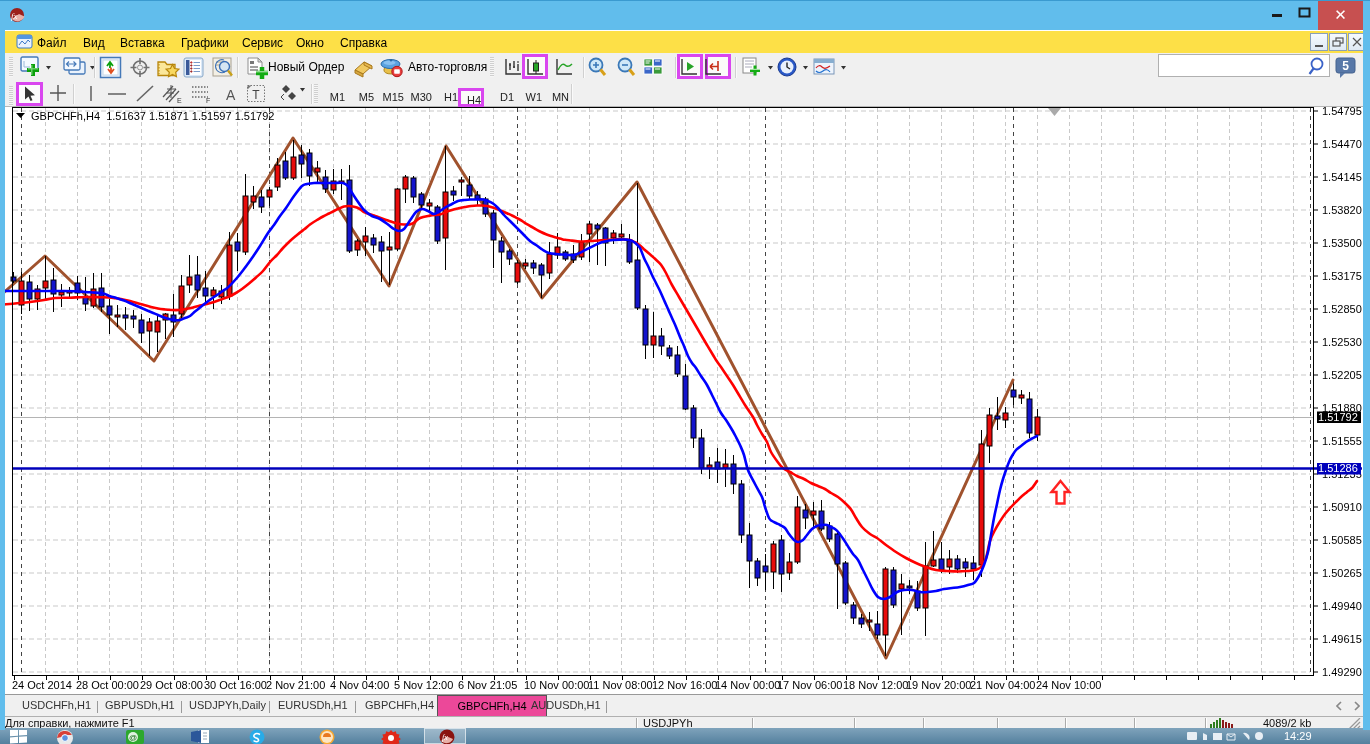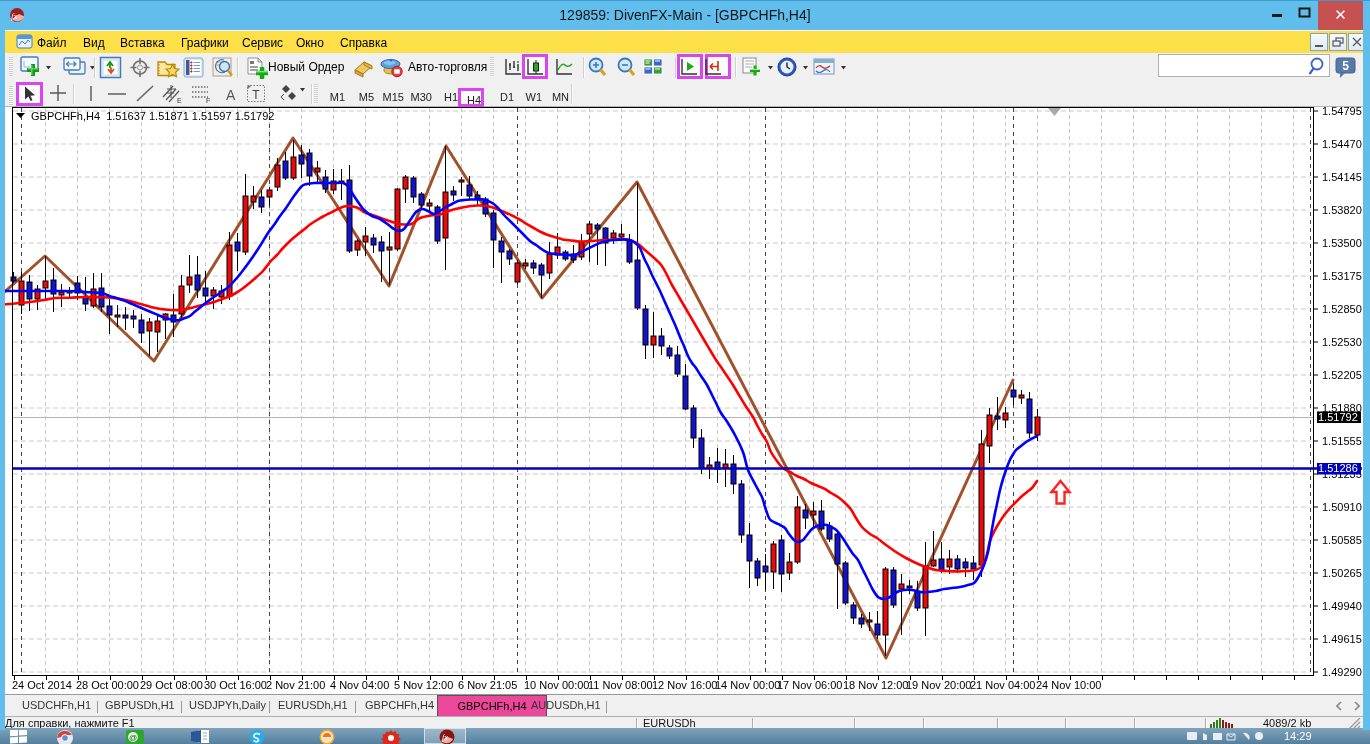--- a/index.html
+++ b/index.html
@@ -30,21 +30,20 @@
 .ax{font-size:11px;fill:#000;font-family:"Liberation Sans",sans-serif}
 .sym{font-size:11px;fill:#000;font-family:"Liberation Sans",sans-serif}
 </style></head><body>
 <div id="app">
 <div id="titlebar">
  <svg style="position:absolute;left:9px;top:7px" width="18" height="15" viewBox="0 0 18 15">
    <circle cx="8" cy="7" r="7" fill="#9c1f1a"></circle>
    <path d="M3 11 A 7.5 7.5 0 0 0 15.5 8.5 L10 6 Z" fill="#e8b0a8"></path>
    <text x="2" y="11" font-size="9" font-style="italic" fill="#fff" font-family="Liberation Serif,serif">fx</text>
  </svg>
- <div id="title">129859: DivenFX-Main - [GBPCHFh,H4]</div>
  <svg class="wbtn" style="left:1262px" width="56" height="30" viewBox="0 0 56 30">
    <rect x="10" y="13" width="10" height="3" fill="#1a1a1a"></rect>
    <rect x="37.5" y="7.5" width="10" height="8" fill="none" stroke="#1a1a1a" stroke-width="2"></rect>
  </svg>
  <div class="wbtn" id="closebtn">✕</div>
 </div>
 <div id="menubar">
  <svg style="position:absolute;left:11px;top:2px" width="17" height="17" viewBox="0 0 17 17">
   <rect x="1" y="2" width="15" height="13" rx="2" fill="#eaf2fc" stroke="#3c78c8"></rect>
   <rect x="1" y="2" width="15" height="4" rx="1.5" fill="#5596e0"></rect>
@@ -768,21 +767,21 @@
  <div id="activetab">GBPCHFh,H4</div>
  <div class="tab" style="left:526px">AUDUSDh,H1</div>
       <div class="tabsep" style="left:601px"></div>
  <svg style="position:absolute;right:3px;top:6px" width="24" height="10" viewBox="0 0 24 10">
    <path d="M5 1 L1 5 L5 9" fill="none" stroke="#888" stroke-width="1.6"></path>
    <path d="M19 1 L23 5 L19 9" fill="none" stroke="#888" stroke-width="1.6"></path>
  </svg>
 </div>
 <div id="status">
  <span style="position:absolute;left:0px;top:0">Для справки, нажмите F1</span>
- <span style="position:absolute;left:638px;top:0">EURUSDh</span>
+ <span style="position:absolute;left:638px;top:0">USDJPYh</span>
  <div class="sdiv" style="left:631px"></div>
       <div class="sdiv" style="left:747px"></div>
  <div class="sdiv" style="left:849px"></div>
       <div class="sdiv" style="left:918px"></div>
  <div class="sdiv" style="left:992px"></div>
       <div class="sdiv" style="left:1060px"></div>
  <div class="sdiv" style="left:1129px"></div>
       <div class="sdiv" style="left:1200px"></div>
  <svg style="position:absolute;left:1205px;top:1px" width="26" height="10" viewBox="0 0 26 10">
    <g>

